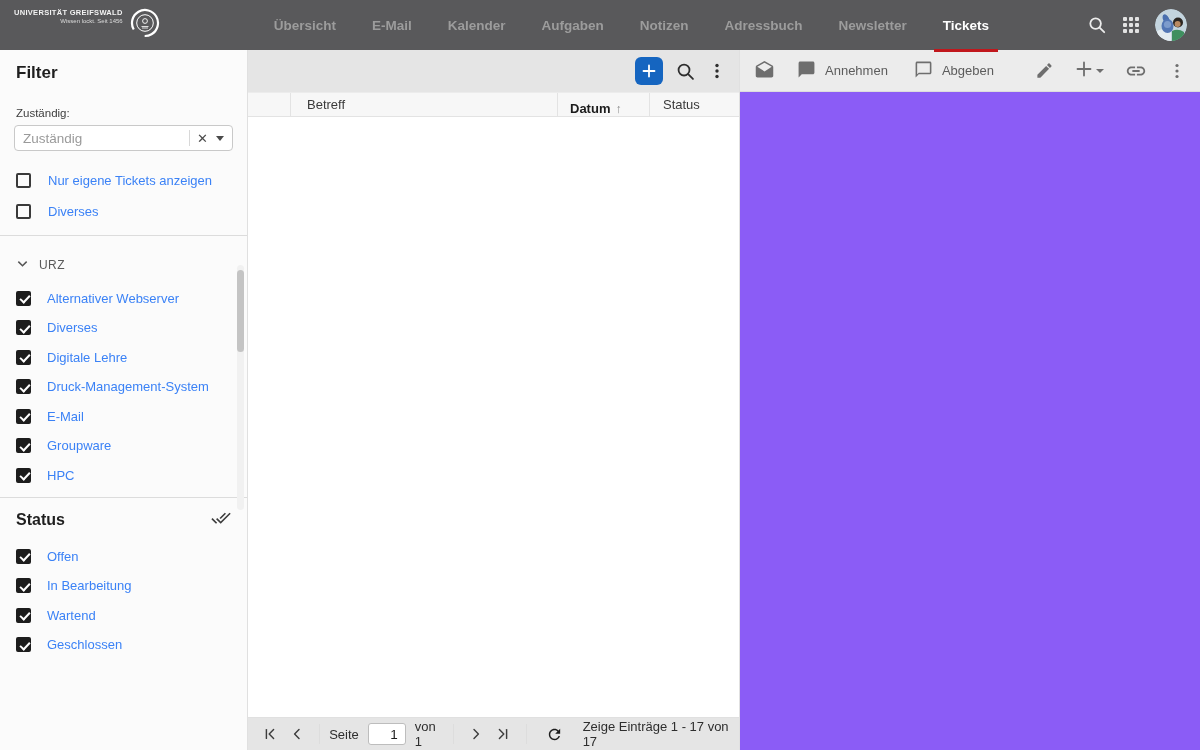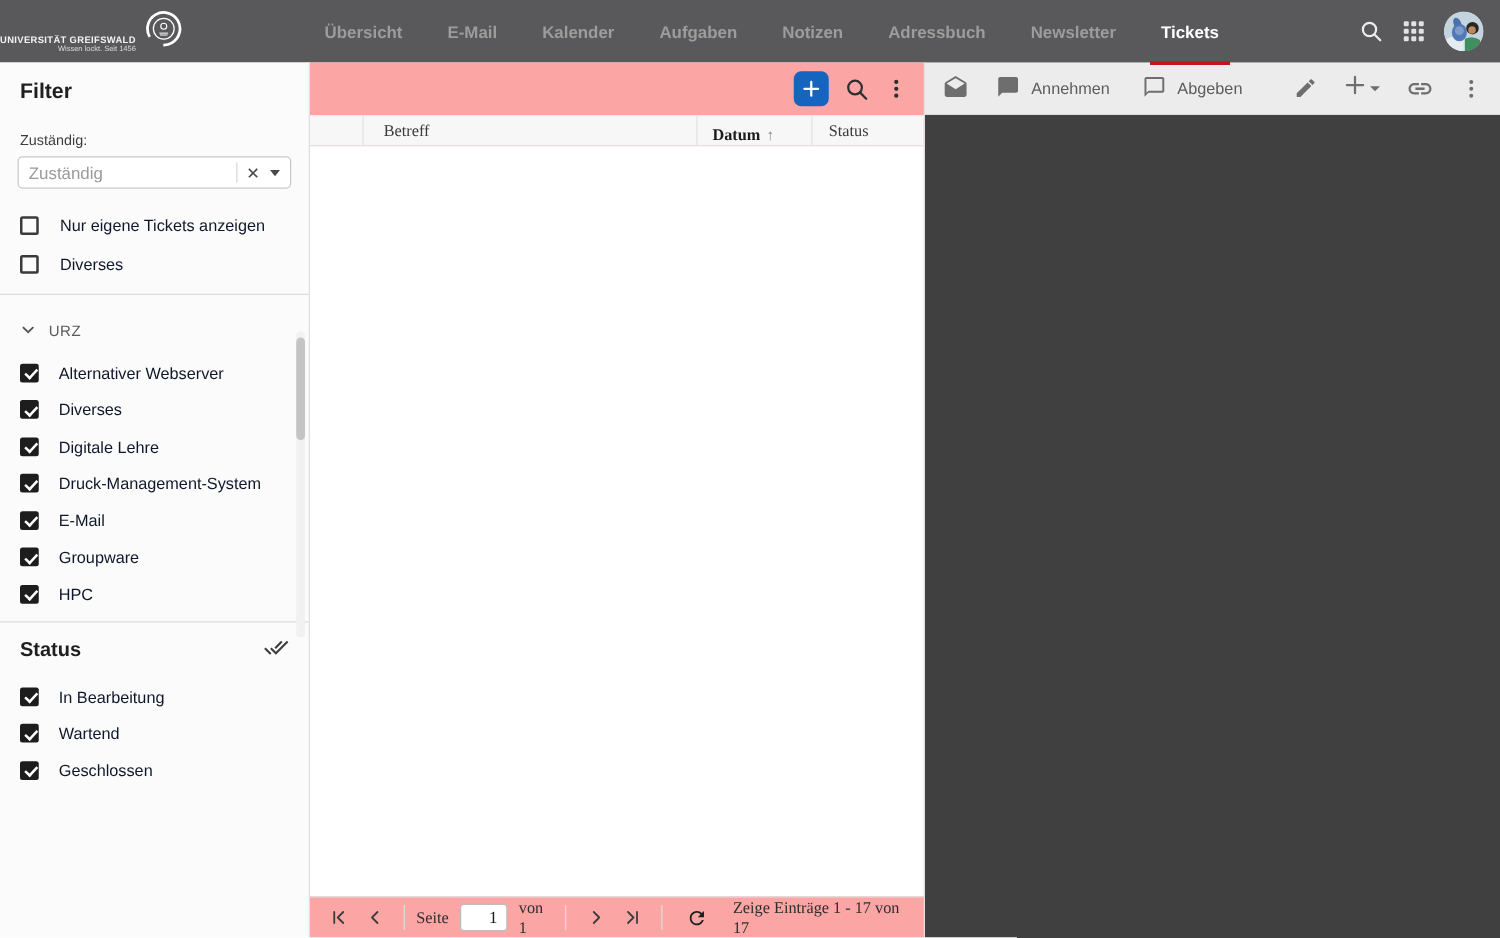--- a/index.html
+++ b/index.html
@@ -1,21 +1,21 @@
 <!DOCTYPE html>
 <html><head>
 <meta charset="utf-8">
 <style>
   * { margin:0; padding:0; box-sizing:border-box; }
   html,body { width:1200px; height:750px; overflow:hidden; background:#fff;
               font-family:"Liberation Sans", sans-serif; }
 
   
   .navbar { height:50px; background:#59595b; display:flex; align-items:center; }
-  .logo { display:flex; align-items:flex-end; gap:7px; }
+  .logo { display:flex; align-items:flex-start; gap:7px; padding-left:14px; }
   .logo-text { display:flex; flex-direction:column; align-items:flex-end; color:#f2f2f2; }
   .logo-line1 { font-size:7.5px; font-weight:700; letter-spacing:.3px; }
   .logo-line2 { font-size:6px; margin-top:1px; color:#dcdcdc; }
   .nav { display:flex; margin-left:96px; height:64px; }
   .nav-item { position:relative; display:flex; align-items:center; padding:0 18px;
               font-size:13.5px; font-weight:700; color:#9c9c9c; cursor:pointer; text-decoration:none; }
   .nav-item.active { color:#ffffff; }
   .nav-item.active::after { content:""; position:absolute; left:9px; right:9px; bottom:5px;
               height:3px; background:#c1171c; }
   .nav-spacer { flex:1; }
@@ -36,21 +36,21 @@
   .combo input { flex:1; min-width:0; border:none; outline:none; background:transparent;
            font-size:13.5px; padding:0 8px; color:#212121; font-family:inherit; }
   .combo input::placeholder { color:#9a9a9a; }
   .combo-sep { width:1px; height:16px; background:#d8d8d8; }
   .combo-clear { padding:0 5px 0 7px; color:#4a4a4a; font-size:13px; cursor:pointer; line-height:1; }
   .combo-caret { padding:0 8px 0 3px; cursor:pointer; display:flex; }
   .tri-down { width:0; height:0; border-left:4.5px solid transparent;
               border-right:4.5px solid transparent; border-top:5px solid #4a4a4a; }
 
   .check-row { display:flex; align-items:center; gap:17px; margin:0 16px; height:20px;
-               font-size:13px; color:#0f172a; cursor:pointer; }
+               font-size:13px; color:#3b82f6; cursor:pointer; }
   .quick-rows .check-row:first-child { margin-top:19px; }
   .quick-rows .check-row + .check-row { margin-top:11px; }
 
   .checkbox { width:15px; height:15px; border:2px solid #3a3a3a; border-radius:2px;
               flex:none; position:relative; background:#fbfbfb; }
   .checkbox.checked { background:#1d1d1d; border-color:#1d1d1d; }
   .checkbox.checked::after { content:""; position:absolute; left:4px; top:0.5px; width:4px;
               height:8px; border:solid #fff; border-width:0 2px 2px 0; transform:rotate(43deg); }
 
   .sb-divider { height:1px; background:#dcdcdc; margin-top:14px; }
@@ -65,22 +65,22 @@
   .status-rows .check-row { gap:16px; }
   .status-rows .check-row:first-child { margin-top:14px; }
   .status-rows .check-row + .check-row { margin-top:9.5px; }
 
   .sb-track { position:absolute; right:3px; top:215px; width:7px; height:245px;
               background:#f1f1f1; border-radius:4px; }
   .sb-thumb { position:absolute; right:3px; top:220px; width:7px; height:82px;
               background:#c4c4c4; border-radius:4px; cursor:grab; }
 
   
-  .listpanel { width:492px; display:flex; flex-direction:column; background:#fca5a5;
-               border-right:1px solid #e0e0e0;font-family:Liberation Serif, serif; }
+  .listpanel { width:492px; display:flex; flex-direction:column; background:#e5e5e5;
+               border-right:1px solid #e0e0e0; }
   .mid-toolbar { height:42px; display:flex; align-items:center; justify-content:flex-end;
                  gap:12px; padding-right:13px; }
   .add-btn { width:28px; height:28px; border-radius:6px; background:#1565c0; color:#fff;
              display:flex; align-items:center; justify-content:center; cursor:pointer; }
   .tool-icon { display:flex; align-items:center; justify-content:center; cursor:pointer; }
 
   .table-header { height:25px; background:#f7f7f7; border-top:1px solid #ececec;
                   border-bottom:1px solid #e3e3e3; display:flex; align-items:stretch;
                   font-size:13px; color:#3a3a3a; }
   .col-sel { width:43px; border-right:1px solid #e3e3e3; }
@@ -97,21 +97,21 @@
   .pg-btn { width:30px; display:flex; justify-content:center; align-items:center; cursor:pointer; }
   .pg-sep { width:1px; height:20px; background:#ddd; margin:0 9px; }
   .page-input { width:38px; height:22px; border:1px solid #bdbdbd; border-radius:3px;
                 text-align:right; padding-right:7px; font-size:13.5px; margin:0 9px;
                 font-family:inherit; color:#1c1c1c; }
   .pg-label { color:#2e2e2e; }
   .pager-refresh { margin:0 4px 0 10px; display:flex; cursor:pointer; }
   .pager-summary { margin-left:16px; color:#2e2e2e; }
 
   
-  .detail { flex:1; background:#404040; display:flex; flex-direction:column; }
+  .detail { flex:1; background:#8b5cf6; display:flex; flex-direction:column; }
   .detail-toolbar { height:42px; background:#ececec; border-bottom:1px solid #dddddd;
                     display:flex; align-items:center; padding:0 14px; }
   .dt-icon { display:flex; align-items:center; cursor:pointer; }
   .dt-action { display:flex; align-items:center; gap:9px; color:#5c5c5c; font-size:13px;
                cursor:pointer; }
   .dt-action + .dt-action { margin-left:26px; }
   .dt-first { margin-right:22px; }
   .dt-spacer { flex:1; }
   .dt-right { display:flex; align-items:center; gap:21px; }
   .plus-group { display:flex; align-items:center; gap:3px; cursor:pointer; }
@@ -296,20 +296,24 @@
       <span class="section-title">Status</span>
       <span>
         <svg width="20" height="20" viewBox="0 0 24 24" fill="#3d3d3d">
           <path d="M18 7l-1.41-1.41-6.34 6.34 1.41 1.41L18 7zm4.24-1.41L11.66 16.17 7.48 12l-1.41 1.41L11.66 19l12-12-1.42-1.41zM.41 13.41L6 19l1.41-1.41L1.83 12 .41 13.41z"></path>
         </svg>
       </span>
     </div>
 
     <div class="status-rows">
 
+        <div class="check-row">
+          <span class="checkbox checked"></span>
+          <span>Offen</span>
+        </div>
 
         <div class="check-row">
           <span class="checkbox checked"></span>
           <span>In Bearbeitung</span>
         </div>
 
         <div class="check-row">
           <span class="checkbox checked"></span>
           <span>Wartend</span>
         </div>

